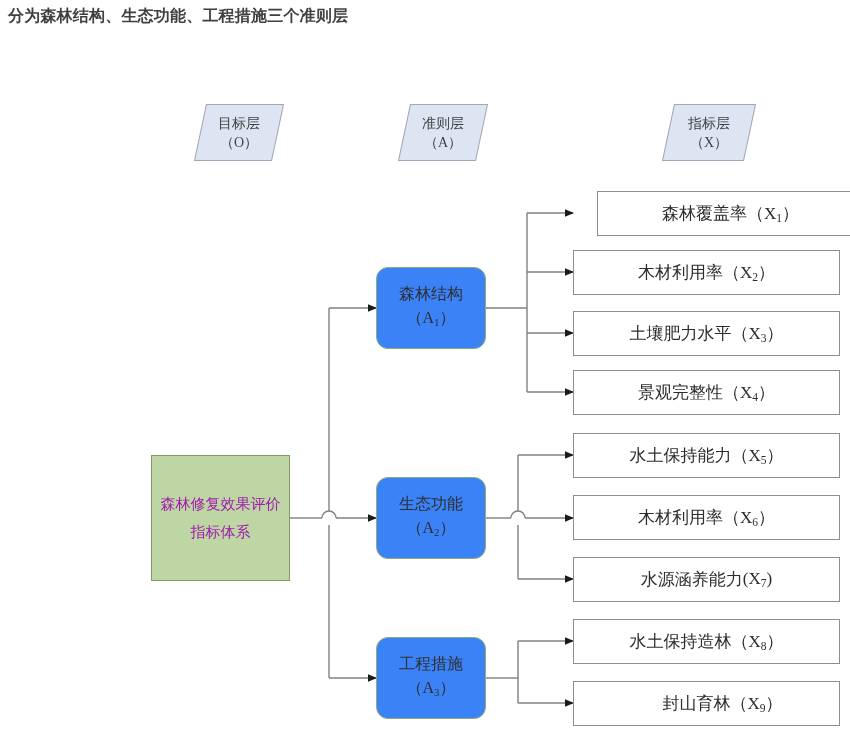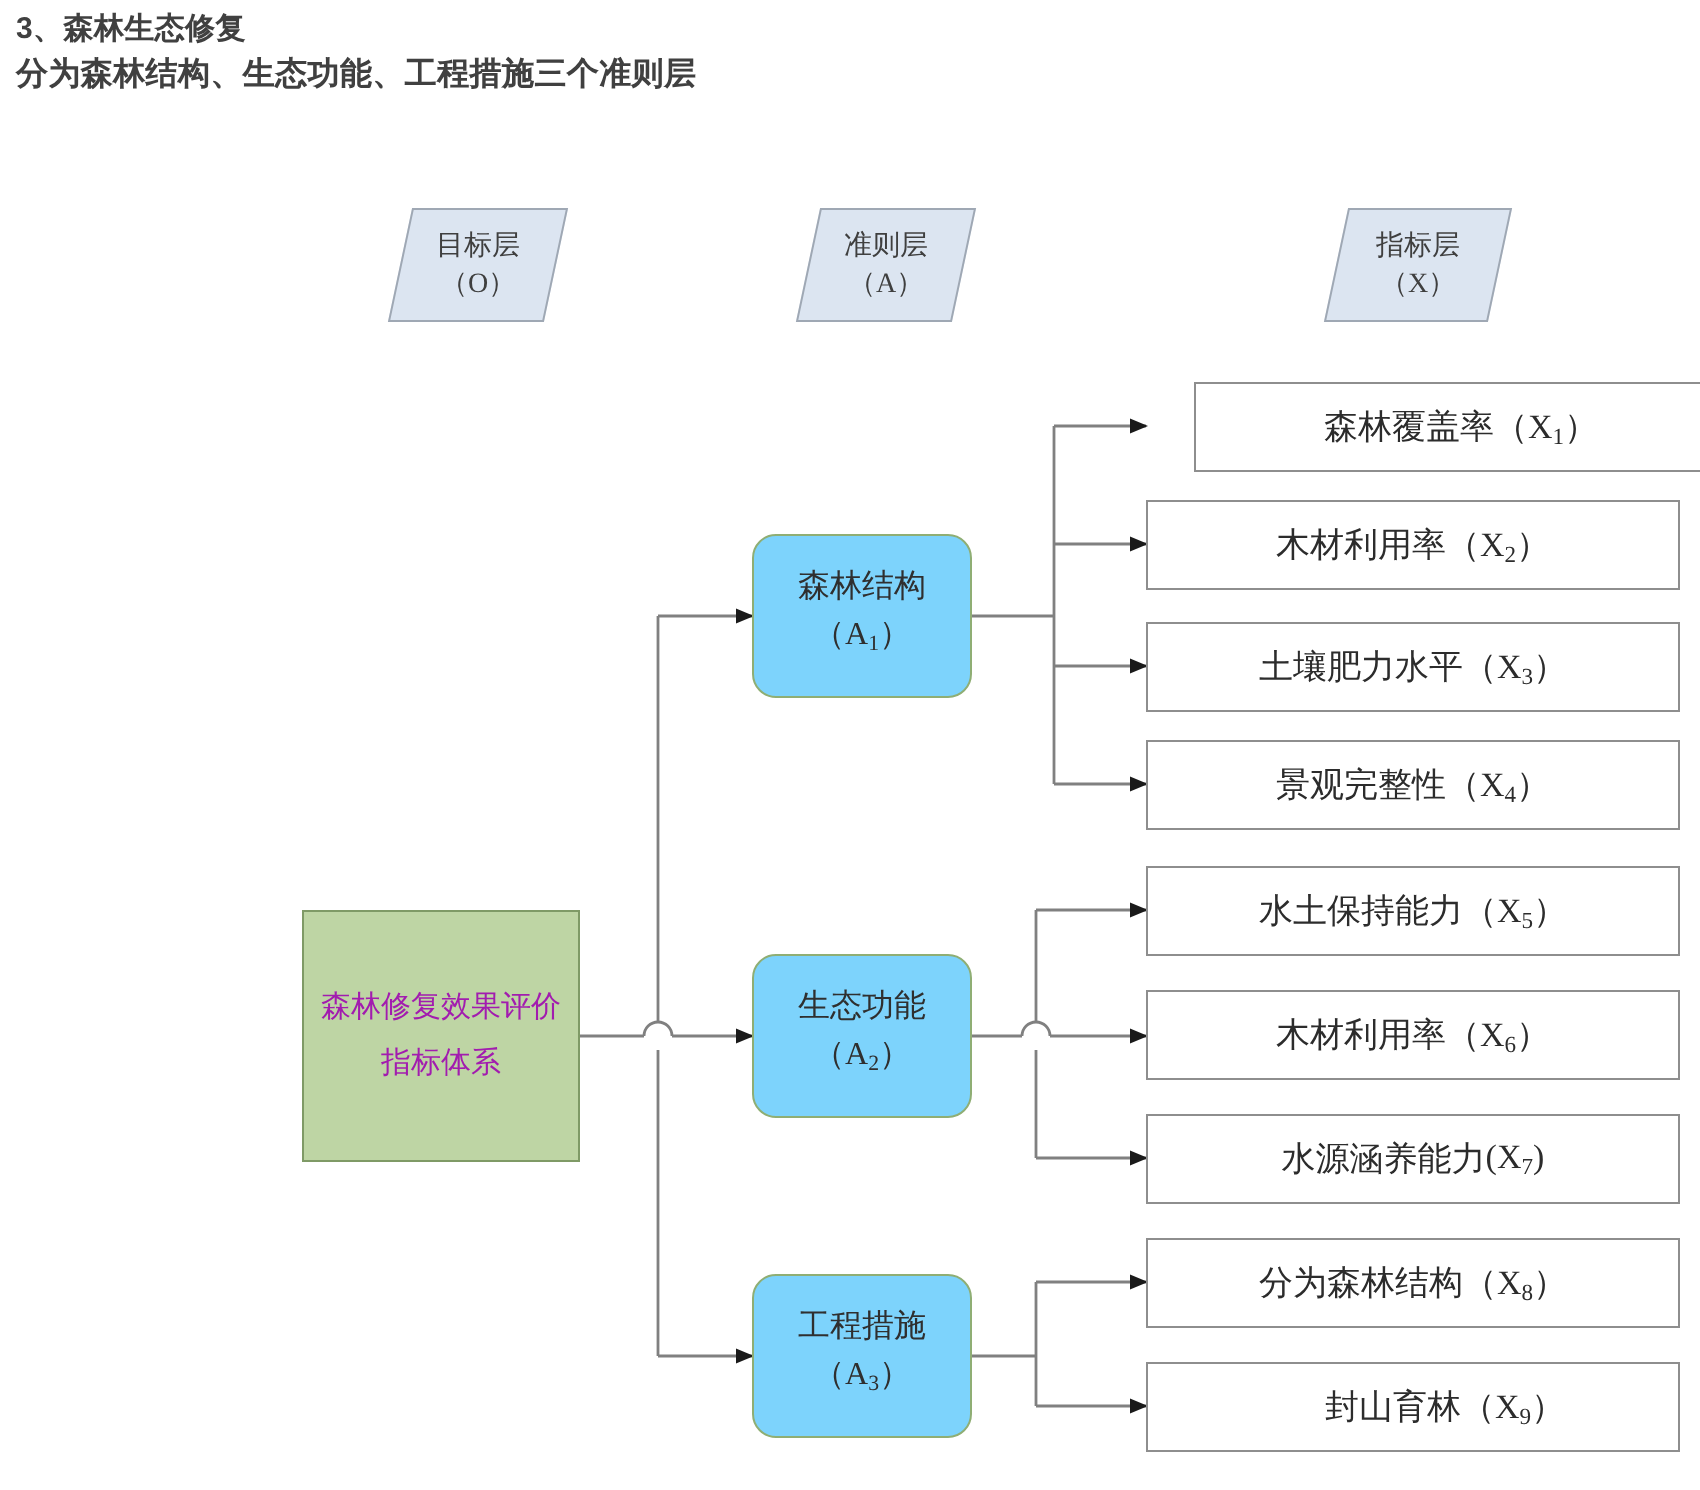--- a/index.html
+++ b/index.html
@@ -84,21 +84,21 @@
     line-height: 28px;
     color: #a21caf;
     padding: 0 8px;
   }
 
   
   .crit-node {
     position: absolute;
     width: 110px;
     height: 82px;
-    background: #7dd3fc;
+    background: #3b82f6;
     border: 1px solid #8fae74;
     border-radius: 12px;
     box-sizing: border-box;
     display: flex;
     flex-direction: column;
     align-items: center;
     justify-content: center;
     font-family: "Liberation Serif", "DejaVu Serif", serif;
     font-size: 16px;
     line-height: 24px;
@@ -129,21 +129,20 @@
 
   sub {
     font-size: 0.68em;
     vertical-align: -0.28em;
   }
 </style>
 </head>
 <body>
 
 <div id="heading">
-  <div class="head-line" id="head-line-1">3、森林生态修复</div>
   <div class="head-line" id="head-line-2">分为森林结构、生态功能、工程措施三个准则层</div>
 </div>
 
 <div class="layer-tag" id="tag-goal">
   <div class="tag-inner">
     <span>目标层</span>
     <span>（O）</span>
   </div>
 </div>
 <div class="layer-tag" id="tag-criteria">
@@ -241,20 +240,20 @@
     </div>
     <div class="ind-box" style="top: 495px;">
       <span>木材利用率</span>
       <span><span>（X</span><sub>6</sub><span>）</span></span>
     </div>
     <div class="ind-box" style="top: 557px;">
       <span>水源涵养能力</span>
       <span><span>(X</span><sub>7</sub><span>)</span></span>
     </div>
     <div class="ind-box" style="top: 619px;">
-      <span>分为森林结构</span>
+      <span>水土保持造林</span>
       <span><span>（X</span><sub>8</sub><span>）</span></span>
     </div>
     <div class="ind-box" style="top: 681px; padding-left: 32px;">
       <span>封山育林</span>
       <span><span>（X</span><sub>9</sub><span>）</span></span>
     </div>
   </div>
 
 </body></html>

